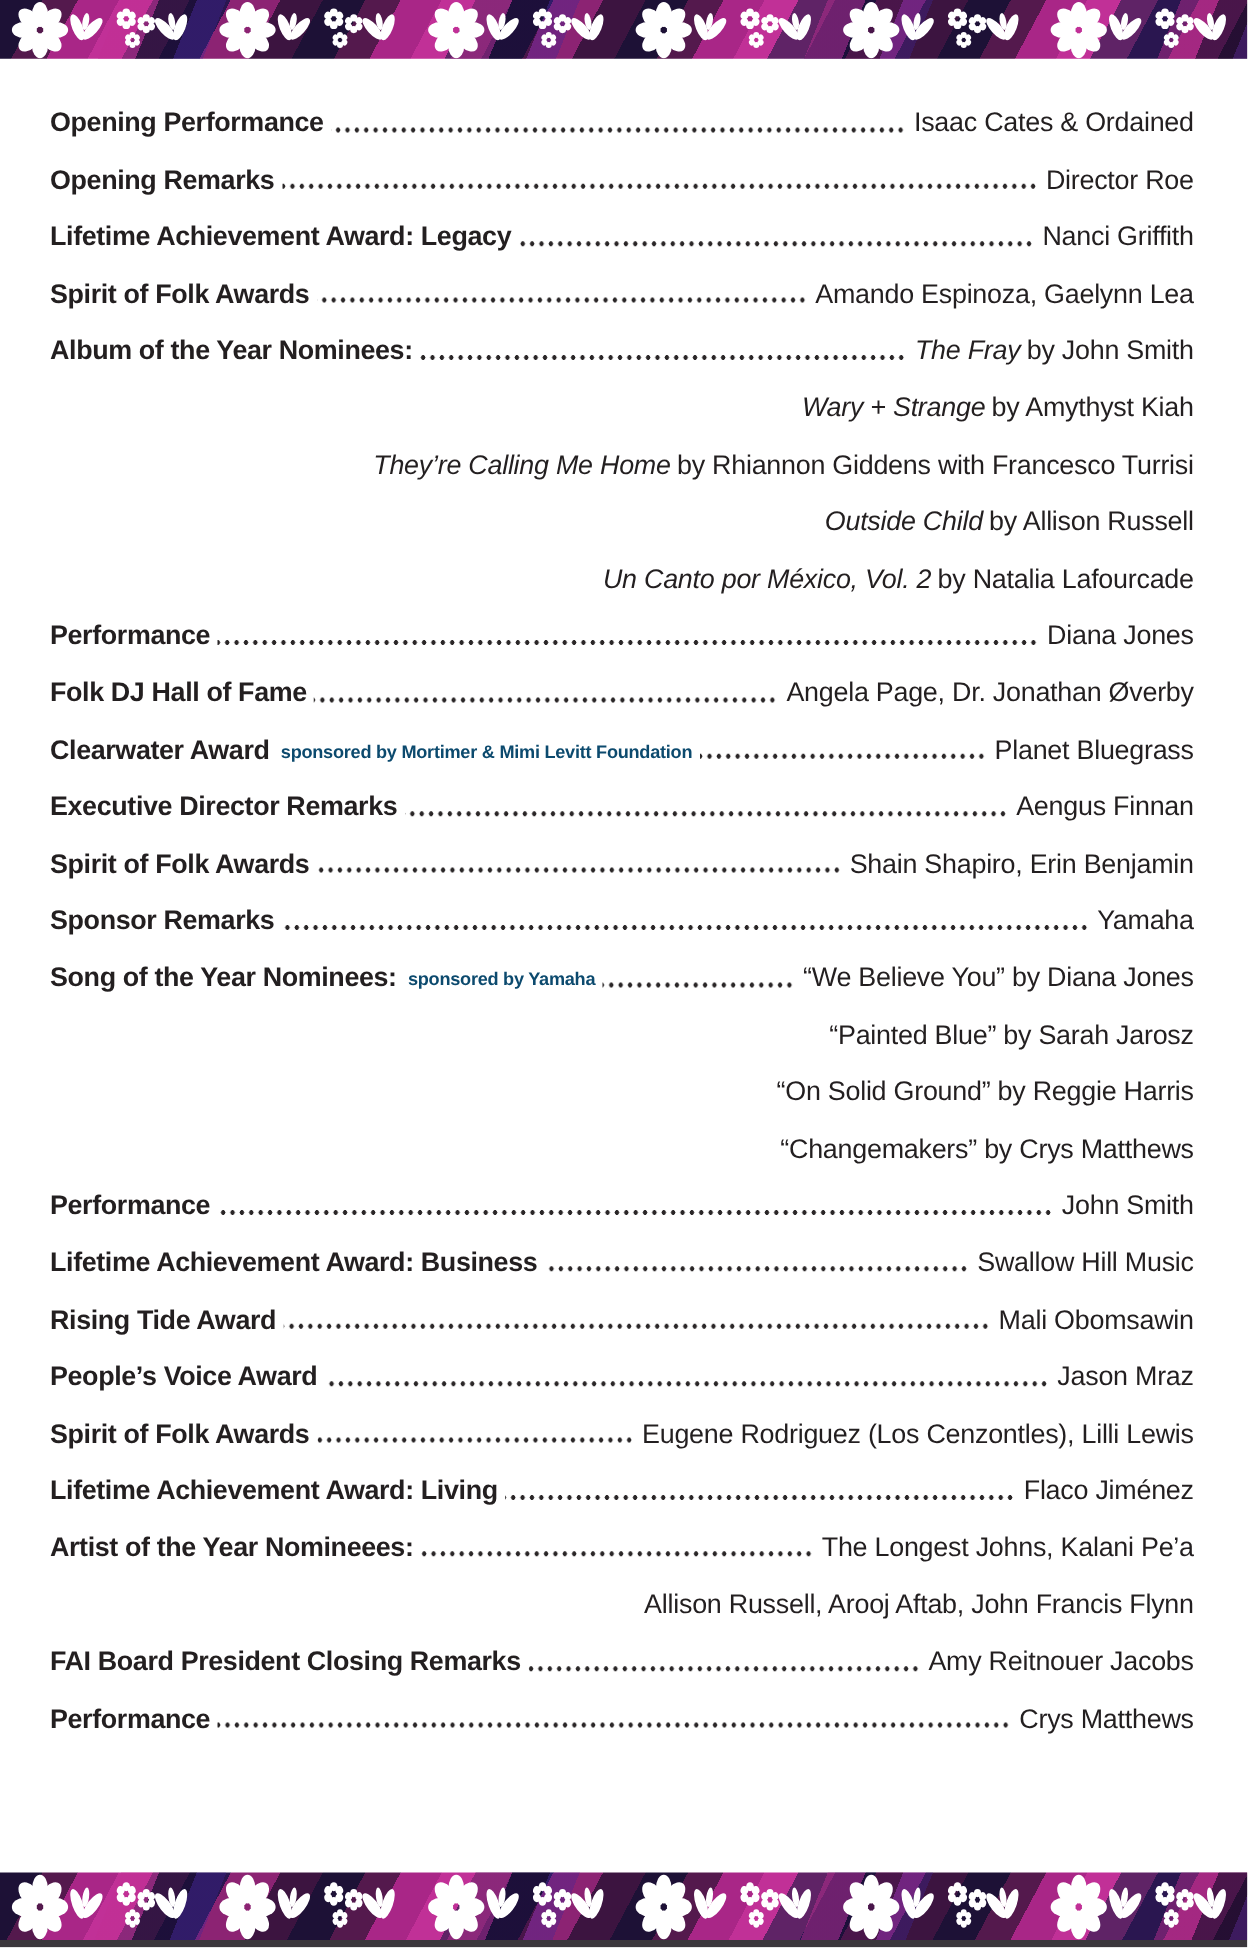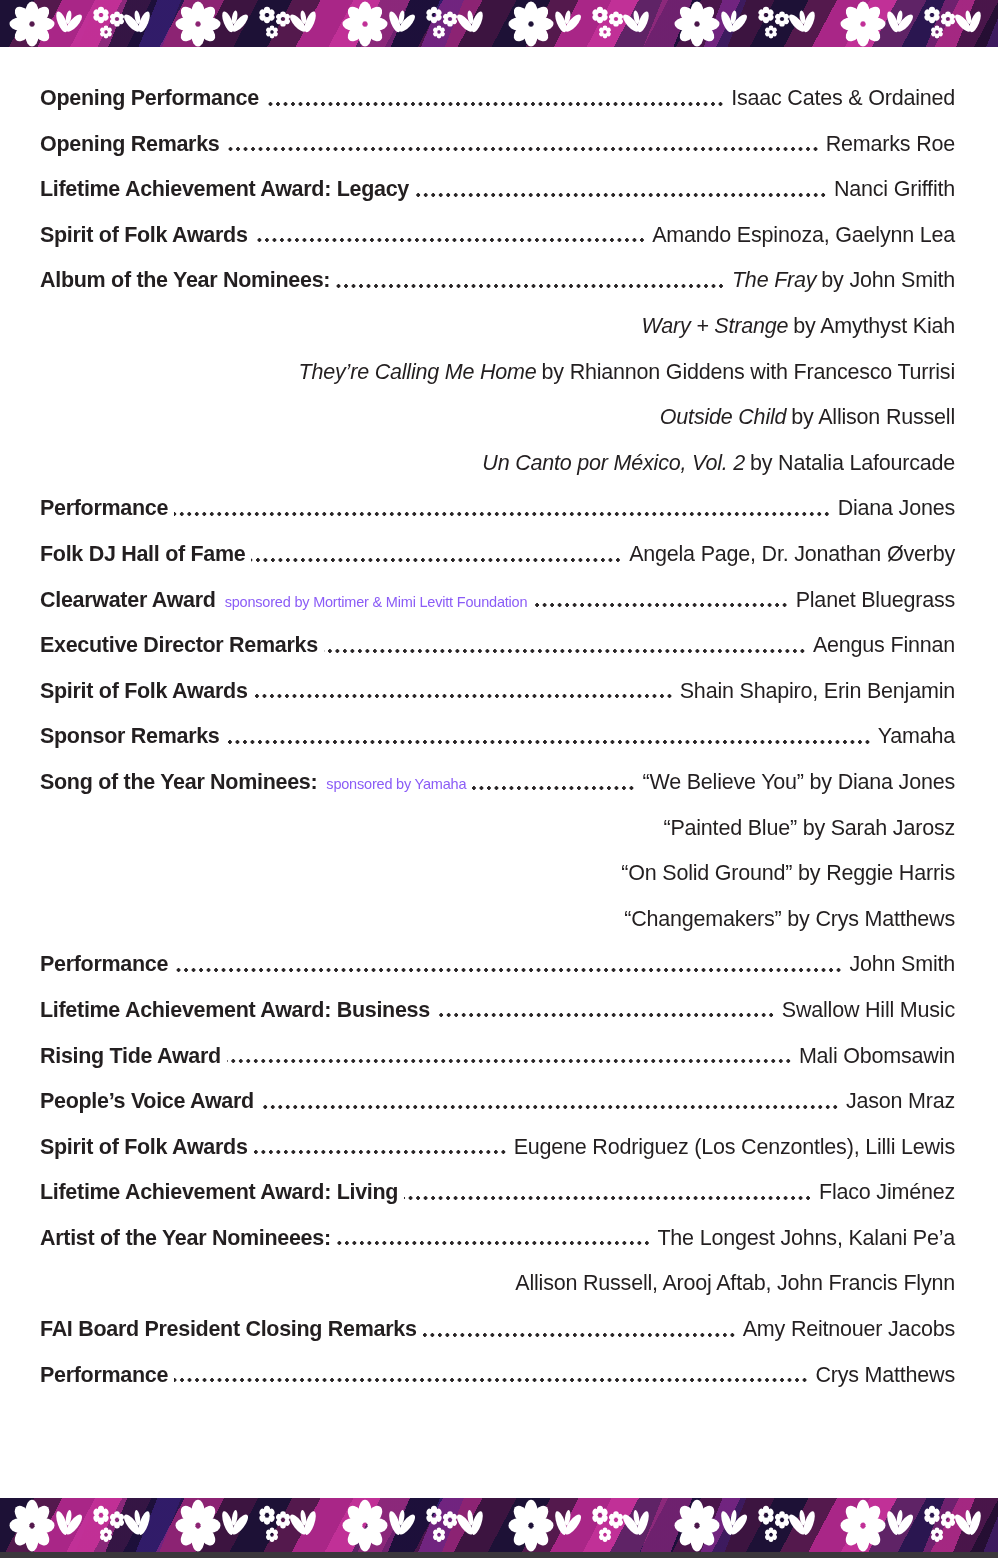--- a/index.html
+++ b/index.html
@@ -28,21 +28,21 @@
     flex:1 1 auto;box-sizing:border-box;
     padding:17px 43px 0 40px;
     display:flex;flex-direction:column;
   }
   .row{
     display:flex;align-items:flex-end;height:45.6px;flex:0 0 auto;
     font-size:21.5px;line-height:1.05;white-space:nowrap;
   }
   .row .label{font-weight:700;letter-spacing:-0.3px;flex:0 0 auto;}
   .row .sublabel{
-    font-weight:400;font-size:14.5px;color:#8b5cf6;letter-spacing:-0.2px;
+    font-weight:700;font-size:14.5px;color:#0c4a6e;letter-spacing:-0.2px;
     margin-left:9px;margin-bottom:1px;flex:0 0 auto;
   }
   .row .dots{
     flex:1 1 auto;height:4px;margin:0 7px 4px 6px;min-width:18px;
     background-image:radial-gradient(circle,#2a2627 1.65px,rgba(0,0,0,0) 2.05px);
     background-size:7.5px 4px;background-repeat:repeat-x;background-position:right center;
   }
   .row .right{flex:0 0 auto;font-weight:400;letter-spacing:-0.2px;}
   .row .right i{font-style:italic;margin-right:5px;}
   .row.cont{justify-content:flex-end;}
@@ -112,21 +112,21 @@
 
   <main class="content">
       <div class="row">
         <span class="label">Opening Performance</span>
         <span class="dots"></span>
         <span class="right"><span>Isaac Cates &amp; Ordained</span></span>
       </div>
       <div class="row">
         <span class="label">Opening Remarks</span>
         <span class="dots"></span>
-        <span class="right"><span>Remarks Roe</span></span>
+        <span class="right"><span>Director Roe</span></span>
       </div>
       <div class="row">
         <span class="label">Lifetime Achievement Award: Legacy</span>
         <span class="dots"></span>
         <span class="right"><span>Nanci Griffith</span></span>
       </div>
       <div class="row">
         <span class="label">Spirit of Folk Awards</span>
         <span class="dots"></span>
         <span class="right"><span>Amando Espinoza, Gaelynn Lea</span></span>

